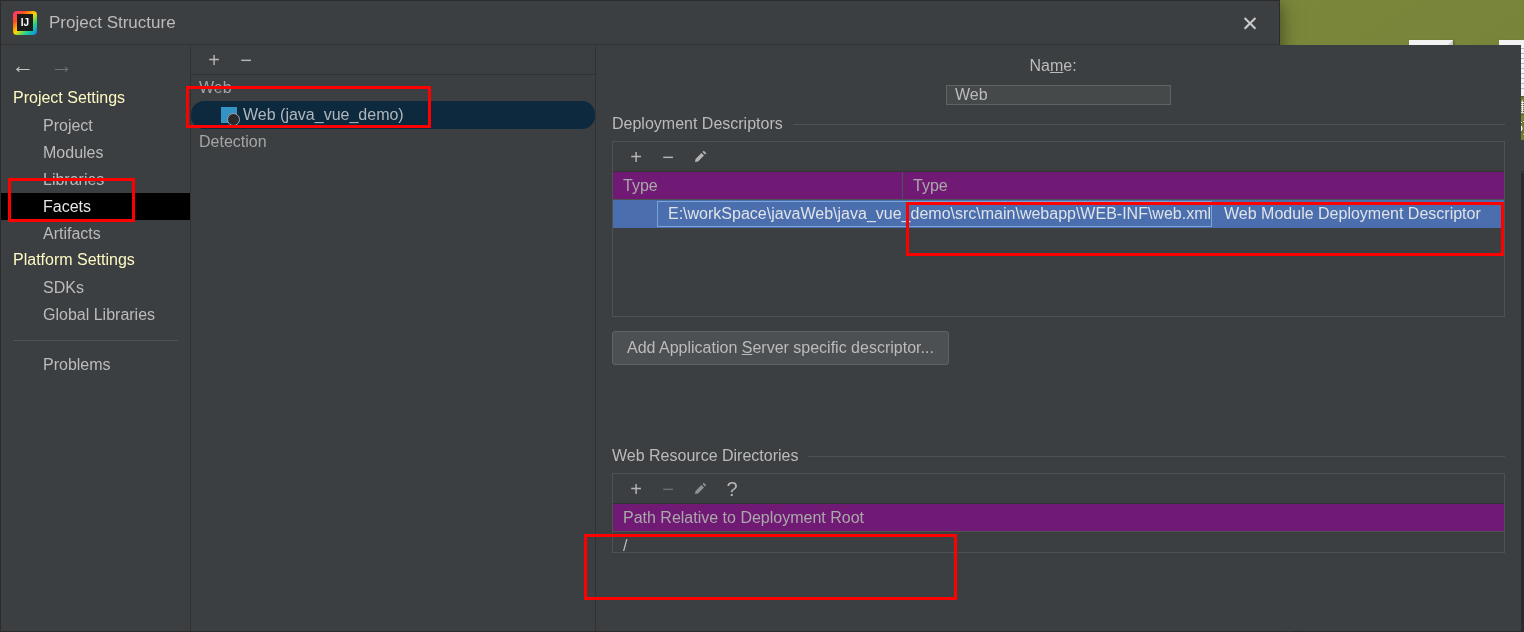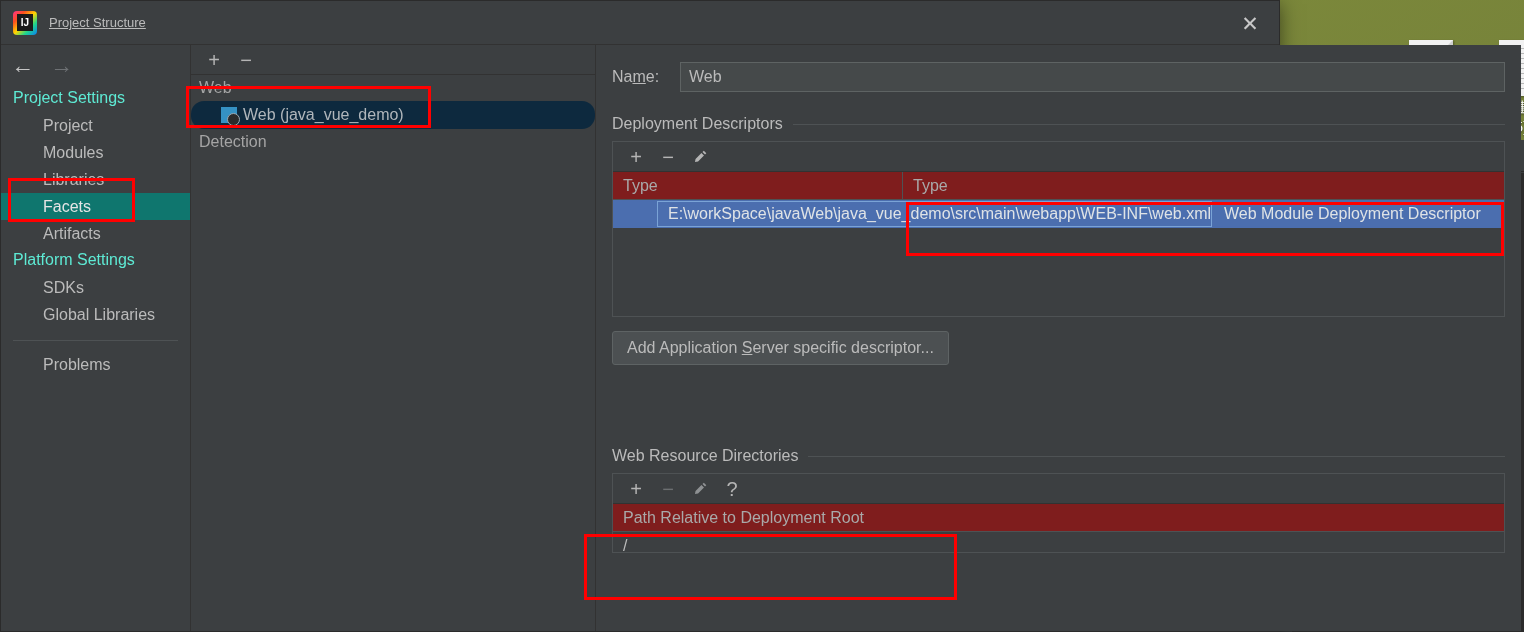--- a/index.html
+++ b/index.html
@@ -90,47 +90,47 @@
     border-radius: 4px; overflow: hidden;
     background: linear-gradient(135deg,#ff318c 0%, #fc4f1f 25%, #ffd500 50%, #21d789 72%, #087cfa 100%);
   }
   .ij-logo::after {
     content:"IJ"; position: absolute; left: 4px; top: 3px;
     width: 16px; height: 17px; background:#1a1a1a; color:#fff;
     font-size: 10px; font-weight: bold; text-align:center; line-height:17px;
     font-family: "Liberation Sans", sans-serif;
   }
   .dialog-title {
-    color: #bbbbbb; font-size: 13px; margin-left: 12px; text-decoration: underline;
+    color: #bbbbbb; font-size: 17px; margin-left: 12px;
   }
   .close-btn {
     position: absolute; right: 16px; top: 10px;
     width: 26px; height: 26px; color: #c8c8c8; font-size: 21px;
     display:flex; align-items:center; justify-content:center; cursor: pointer;
   }
 
   .dialog-body { position: absolute; left:0; top: 44px; right:0; bottom:0; display: flex; }
 
   
   .sidebar {
     width: 190px; background: #3c3f41; position: relative;
     border-right: 1px solid #323232; flex: 0 0 190px;
   }
   .navrow { height: 40px; display:flex; align-items:center; padding-left: 10px; gap: 16px; }
   .nav-arrow { font-size: 23px; line-height: 1; cursor: pointer; }
   .nav-back { color: #c6c6c6; }
   .nav-fwd { color: #6e7174; }
   .side-group {
-    color: #5eead4; font-size: 16px; padding: 4px 0 4px 12px; height: 27px;
+    color: #fef9c3; font-size: 16px; padding: 4px 0 4px 12px; height: 27px;
   }
   .side-item {
     color: #bbbbbb; font-size: 16px; padding-left: 42px;
     height: 27px; line-height: 27px; cursor: pointer;
   }
-  .side-item.selected { background: #0f766e; color: #e5e5e5; }
+  .side-item.selected { background: #000000; color: #e5e5e5; }
   .side-sep { height: 1px; background: #4e5254; margin: 12px 12px 10px 12px; }
 
   
   .tree-panel {
     width: 405px; flex: 0 0 405px; background: #3c3f41;
     border-right: 1px solid #323232; position: relative;
   }
   .tb {
     height: 30px; display: flex; align-items:center; gap: 10px;
     padding-left: 12px; border-bottom: 1px solid #323232;
@@ -151,39 +151,39 @@
   .web-icon {
     width: 16px; height: 16px; background: #3592c4; position: relative; flex:0 0 16px;
   }
   .web-icon::after {
     content:""; position:absolute; right:-3px; bottom:-3px; width: 11px; height: 11px;
     border-radius: 50%; background: #2b2b2b; border: 1px solid #9aa7b0;
   }
 
   
   .content { flex: 1; position: relative; background: #3c3f41; padding: 0 16px; }
-  .name-row { display:flex; align-items:center; height: 40px; margin-top: 12px; gap: 10px; }
+  .name-row { display:flex; align-items:center; height: 40px; margin-top: 12px; gap: 10px; flex-direction: column; }
   .name-label { color:#bbbbbb; font-size: 16px; width: 58px; }
   .name-label u { text-decoration: underline; }
   .name-input {
     flex: 1; height: 30px; background: #45494a; border: 1px solid #5e6363;
     color: #bbbbbb; font-size: 16px; padding: 0 8px;
     font-family: "Liberation Sans", sans-serif;
   }
 
   .section-head { display:flex; align-items:center; gap: 10px; margin-top: 18px; }
   .section-title { color: #bbbbbb; font-size: 16px; white-space: nowrap; }
   .section-line { flex: 1; height: 1px; background: #4e5254; }
 
   .tablebox {
     margin-top: 8px; border: 1px solid #4e5254; background: #3c3f41;
   }
   .tablebox.dd { height: 176px; }
   .tablebox.wr { height: 80px; }
-  .thead { display: flex; height: 28px; border-bottom: 1px solid #4e5254; background:#7f1d1d; }
+  .thead { display: flex; height: 28px; border-bottom: 1px solid #4e5254; background:#701a75; }
   .th {
     color: #a9a9a9; font-size: 16px; line-height: 28px; padding-left: 10px;
     border-right: 1px solid #4e5254; overflow: hidden; white-space: nowrap;
   }
   .trow { display: flex; height: 28px; }
   .trow.selected { background: #4b6eaf; }
   .td {
     color: #bbbbbb; font-size: 16px; line-height: 28px; padding-left: 10px;
     overflow: hidden; white-space: nowrap;
   }

